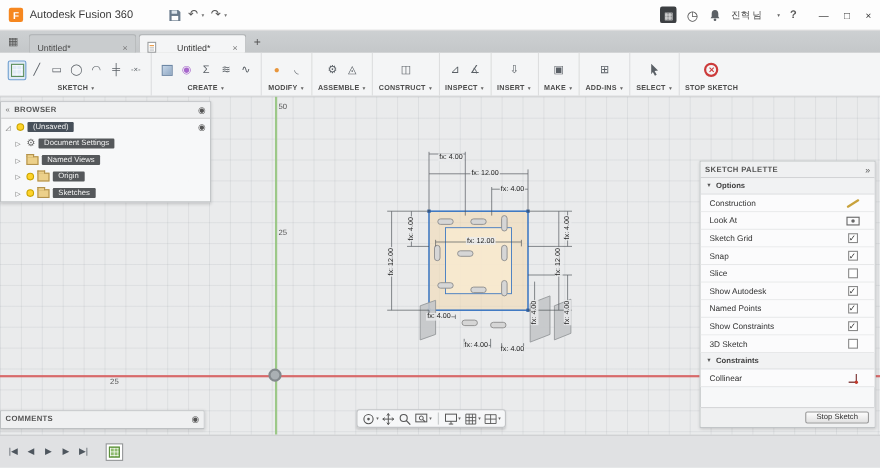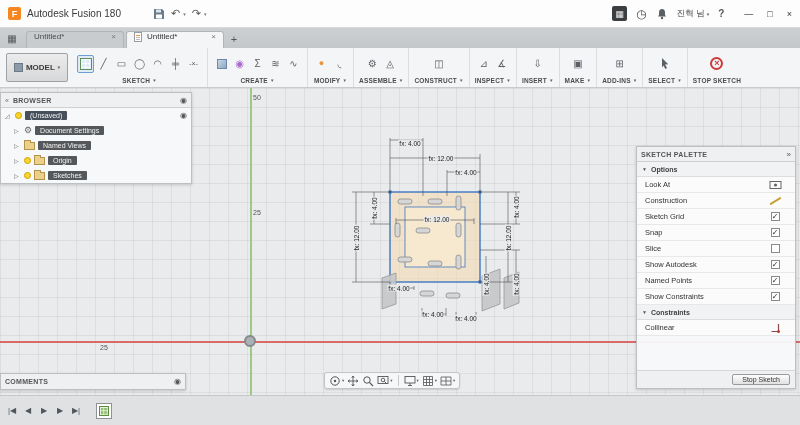--- a/index.html
+++ b/index.html
@@ -10,28 +10,28 @@
   
   .titlebar{height:28px;background:#fdfdfd;border-bottom:1px solid #d8d8d8;display:flex;align-items:center;padding:0 8px;gap:6px;flex:none}
   .logo{width:13px;height:13px;background:#f6871f;color:#fff;font-weight:bold;font-size:9px;display:flex;align-items:center;justify-content:center;border-radius:2px}
   .tb-title{font-size:10px;color:#3a3a3a;margin-right:26px}
   .tb-act{display:flex;align-items:center;gap:3px;color:#555}
   .tb-act .g{font-size:11px;line-height:1}
   .tb-act .c5{font-size:5px;color:#777}
   .tb-spacer{flex:1}
   .tb-right{display:flex;align-items:center;gap:9px;color:#444}
   .appsbox{width:15px;height:15px;background:#3c3f42;color:#eee;font-size:9px;display:flex;align-items:center;justify-content:center;border-radius:2px}
-  .userbox{display:flex;align-items:center;gap:2px;font-size:8.5px}
+  .userbox{display:flex;align-items:center;gap:14px;font-size:8.5px}
   .helpq{font-size:10px;font-weight:bold;color:#555}
   .winctl{display:flex;align-items:flex-start;gap:14px;margin-left:14px;color:#333;font-size:9px}
 
   
   .tabbar{height:20px;background:linear-gradient(#cdd0d2,#c4c7c9);display:flex;align-items:flex-end;padding:0 4px;gap:2px;flex:none}
   .dp-toggle{width:16px;height:16px;margin:0 4px 2px 0;display:flex;align-items:center;justify-content:center;color:#555;font-size:10px}
-  .tab{height:17px;display:flex;align-items:flex-start;gap:5px;padding:0 7px;font-size:8px;color:#4a4a4a;border:1px solid #b2b5b7;border-bottom:none;border-radius:3px 3px 0 0;background:#c9ccce;min-width:98px}
+  .tab{height:17px;display:flex;align-items:flex-end;gap:19px;padding:0 7px;font-size:8px;color:#4a4a4a;border:1px solid #b2b5b7;border-bottom:none;border-radius:3px 3px 0 0;background:#c9ccce;min-width:98px}
   .tab.active{background:#f4f5f6;color:#333}
   .tab .doc{width:8px;height:10px;background:#fff;border:1px solid #9a9d9f;position:relative}
   .tab .doc::after{content:"";position:absolute;left:1px;top:2px;width:4px;height:1px;background:#e8963c;box-shadow:0 2px 0 #b9bcbe,0 4px 0 #b9bcbe}
   .tab .x{margin-left:auto;color:#777;font-size:8px}
   .newtab{width:16px;height:16px;margin-bottom:1px;display:flex;align-items:center;justify-content:center;color:#555;font-size:11px}
 
   
   .toolbar{height:40px;background:#f4f5f6;border-bottom:1px solid #c9cacc;display:flex;align-items:stretch;padding:0 2px;flex:none}
   .model-btn{margin:5px 4px;width:62px;border:1px solid #9fa2a4;border-radius:2px;background:linear-gradient(#ececec,#d7d8d9);display:flex;align-items:center;justify-content:center;gap:3px;font-size:8px;font-weight:bold;color:#3c3c3c}
   .model-cube{width:9px;height:9px;background:#8d9aa8;border:1px solid #6c7987}
@@ -110,21 +110,21 @@
   .tl-item{width:16px;height:16px;background:#fff;border:1px solid #8f9294;margin-left:10px;display:flex;align-items:center;justify-content:center}
   .tl-sketch{width:10px;height:10px;background:#8fbc6f;background-image:linear-gradient(rgba(255,255,255,.8) 1px,transparent 1px),linear-gradient(90deg,rgba(255,255,255,.8) 1px,transparent 1px);background-size:3.4px 3.4px;border:1px solid #5d8f3d}
 </style>
 </head>
 <body>
 
 <div class="app">
 
   <div class="titlebar">
     <span class="logo">F</span>
-    <span class="tb-title">Autodesk Fusion 180</span>
+    <span class="tb-title">Autodesk Fusion 360</span>
     <span class="tb-act">
       <svg width="12" height="12" viewBox="0 0 12 12">
           <path d="M1 1h8l2 2v8H1z" fill="#6a7b8c"></path>
           <rect x="3" y="6.5" width="6" height="4" fill="#fff"></rect>
           <rect x="3" y="1.5" width="5" height="3" fill="#dde5ec"></rect>
         </svg>
     </span>
     <span class="tb-act">
       <span class="g">↶</span>
       <span class="c5">▾</span>
@@ -162,25 +162,20 @@
     </div>
     <div class="tab active">
       <span class="doc"></span>
       <span>Untitled*</span>
       <span class="x">×</span>
     </div>
     <span class="newtab">+</span>
   </div>
 
   <div class="toolbar">
-    <div class="model-btn">
-      <span class="model-cube"></span>
-      <span>MODEL</span>
-      <span class="gcaret">▾</span>
-    </div>
 
     <div class="tgroup">
       <div class="ticons">
         <span class="tb-icon active">
             <span class="sketch-grid-glyph"></span>
           </span>
         <span class="tb-icon">╱</span>
         <span class="tb-icon">▭</span>
         <span class="tb-icon">◯</span>
         <span class="tb-icon">◠</span>
@@ -421,35 +416,35 @@
     <div class="panel palette">
       <div class="phead">
         <span class="ph-title">SKETCH PALETTE</span>
         <span class="ph-dot">»</span>
       </div>
       <div class="psec">
         <span class="tri2">▼</span>
         <span>Options</span>
       </div>
       <div class="prow">
+        <span class="lbl">Construction</span>
+        <span class="ctrl">
+            <span class="constr-line"></span>
+          </span>
+      </div>
+      <div class="prow">
         <span class="lbl">Look At</span>
         <span class="ctrl">
           <svg width="13" height="10" viewBox="0 0 13 10">
               <rect x="1" y="1.5" width="11" height="7" fill="none" stroke="#666" stroke-width="1"></rect>
               <circle cx="6.5" cy="5" r="1.6" fill="#666"></circle>
             </svg>
         </span>
       </div>
       <div class="prow">
-        <span class="lbl">Construction</span>
-        <span class="ctrl">
-            <span class="constr-line"></span>
-          </span>
-      </div>
-      <div class="prow">
         <span class="lbl">Sketch Grid</span>
         <span class="ctrl">
             <span class="chk">✓</span>
           </span>
       </div>
       <div class="prow">
         <span class="lbl">Snap</span>
         <span class="ctrl">
             <span class="chk">✓</span>
           </span>
@@ -469,20 +464,26 @@
       <div class="prow">
         <span class="lbl">Named Points</span>
         <span class="ctrl">
             <span class="chk">✓</span>
           </span>
       </div>
       <div class="prow">
         <span class="lbl">Show Constraints</span>
         <span class="ctrl">
             <span class="chk">✓</span>
+          </span>
+      </div>
+      <div class="prow">
+        <span class="lbl">3D Sketch</span>
+        <span class="ctrl">
+            <span class="chk"></span>
           </span>
       </div>
       <div class="psec">
         <span class="tri2">▼</span>
         <span>Constraints</span>
       </div>
       <div class="prow">
         <span class="lbl">Collinear</span>
         <span class="ctrl">
           <svg width="11" height="11" viewBox="0 0 11 11">

